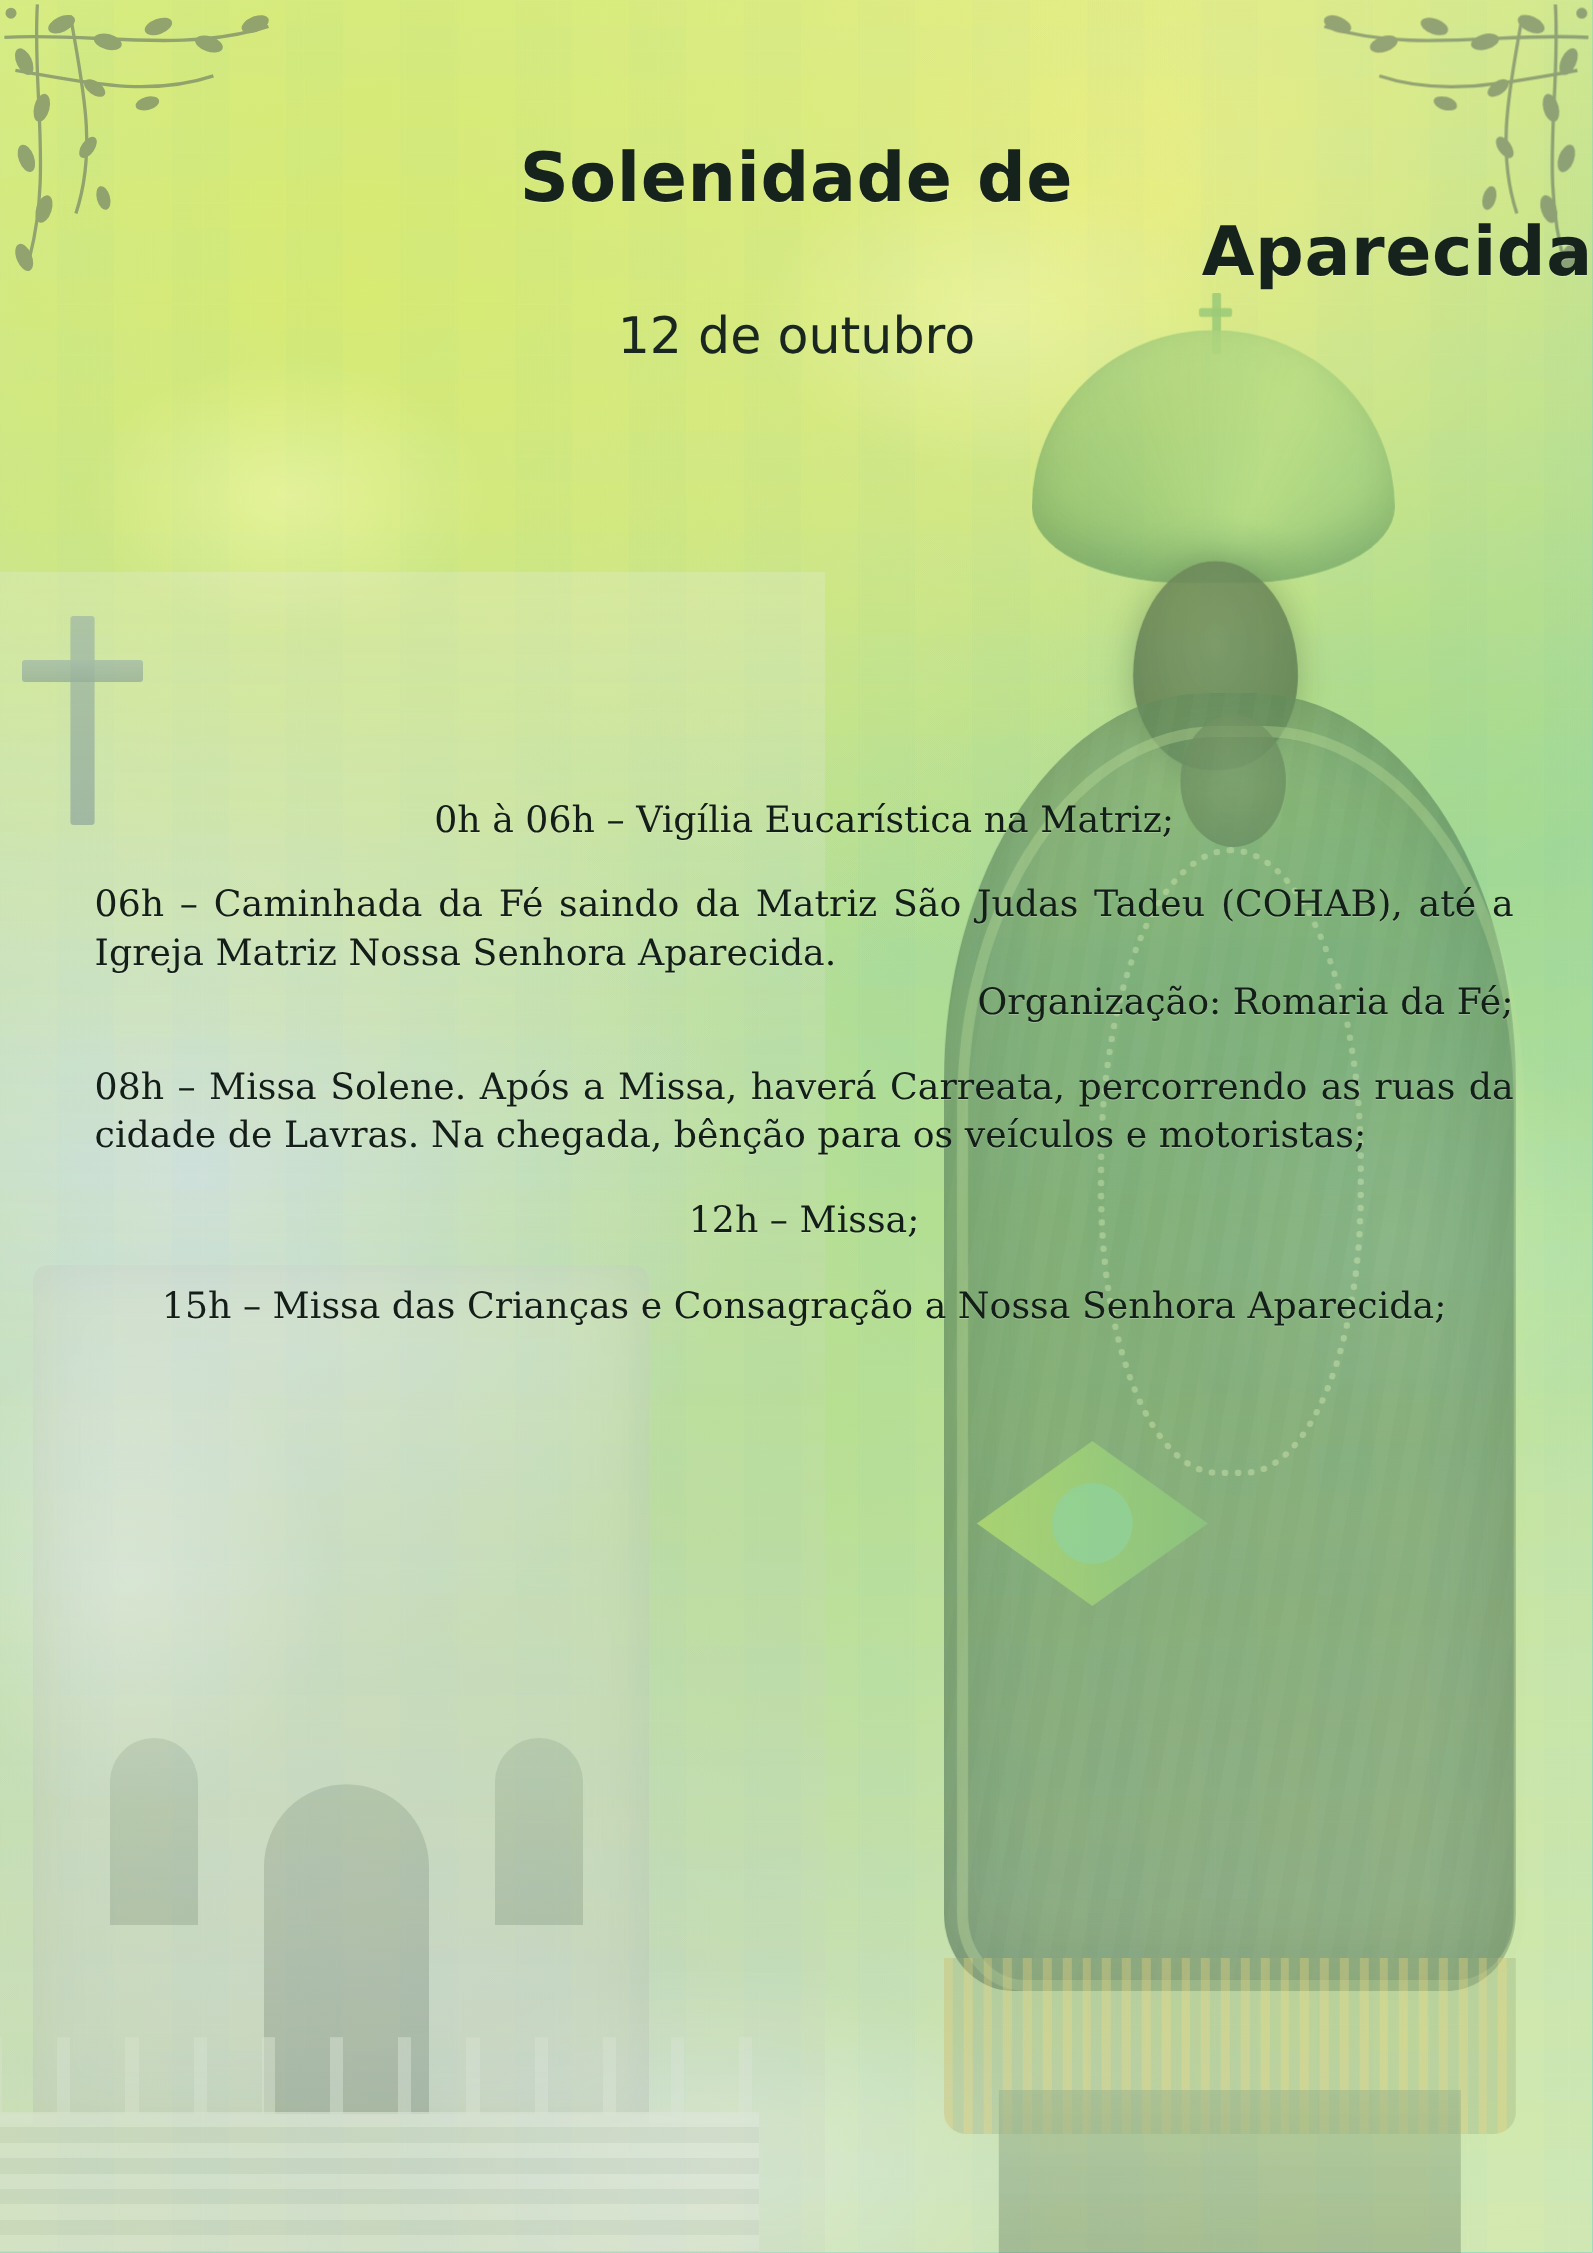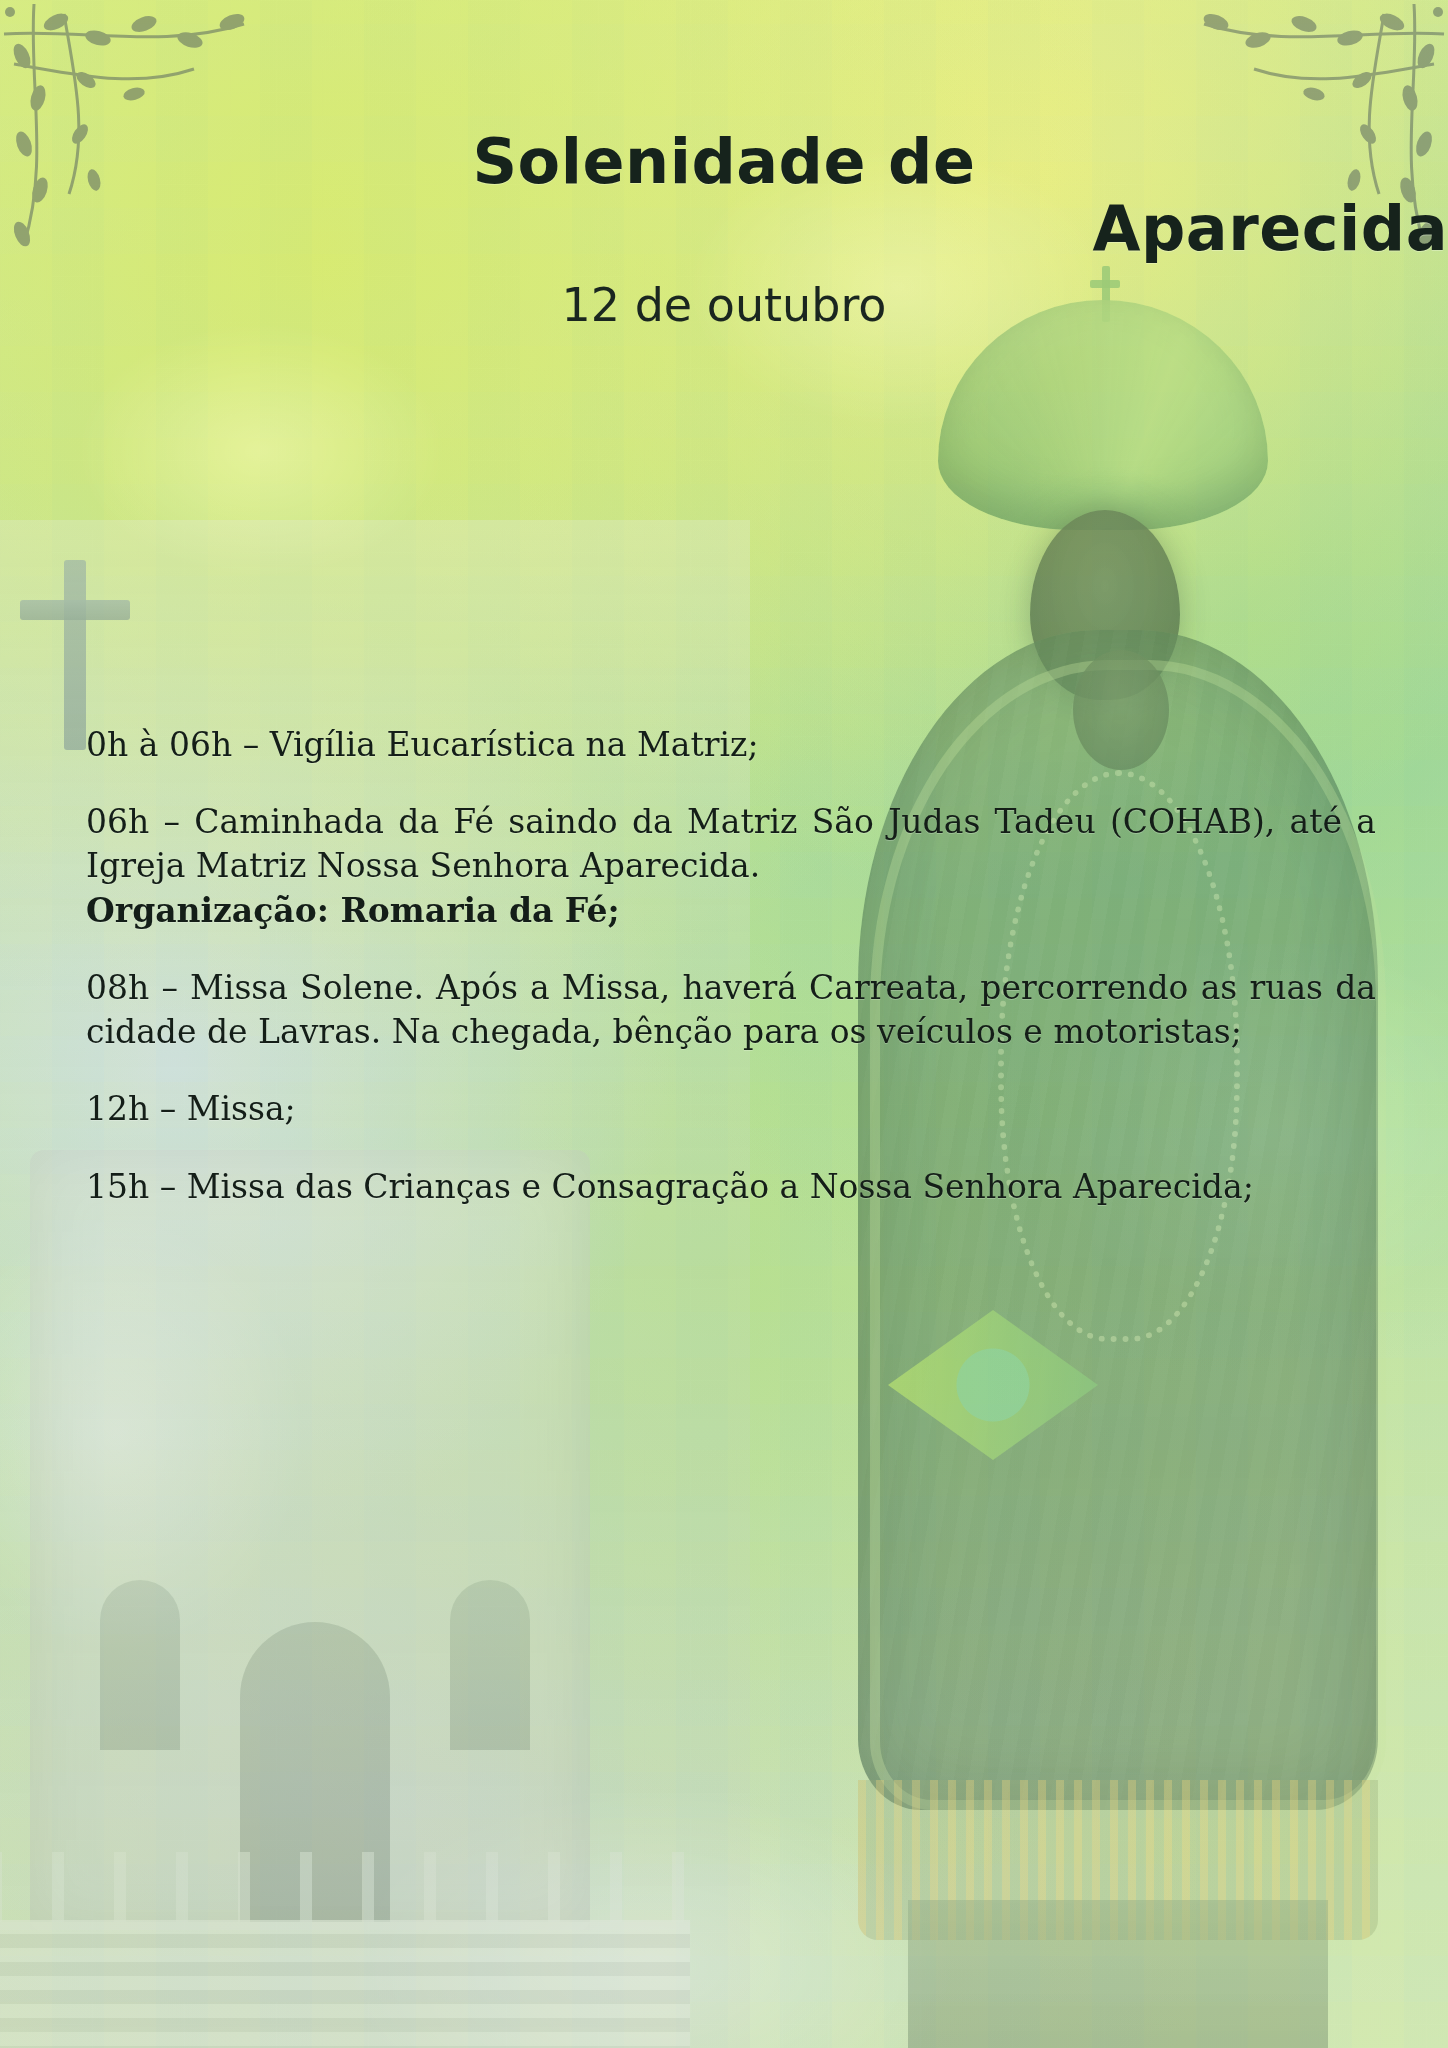--- a/index.html
+++ b/index.html
@@ -250,22 +250,22 @@
     font-family: "DejaVu Serif", serif;
     font-size: 33px;
     line-height: 1.34;
   }
   .entry {
     margin-bottom: 30px;
     text-align: justify;
     text-justify: inter-word;
     text-shadow: 0 1px 0 rgba(255,255,255,.22);
   }
-  .entry.no-justify { text-align: left; }
-  .entry .sub { display: block; text-align: left; font-weight: bold; }
+  .entry.no-justify { text-align: center; }
+  .entry .sub { display: block; text-align: right; }
 </style>
 </head>
 <body>
 
 <div class="poster">
 
   <div class="bg-base"></div>
   <div class="bg-mosaic"></div>
   <div class="bg-blotches"></div>
 

